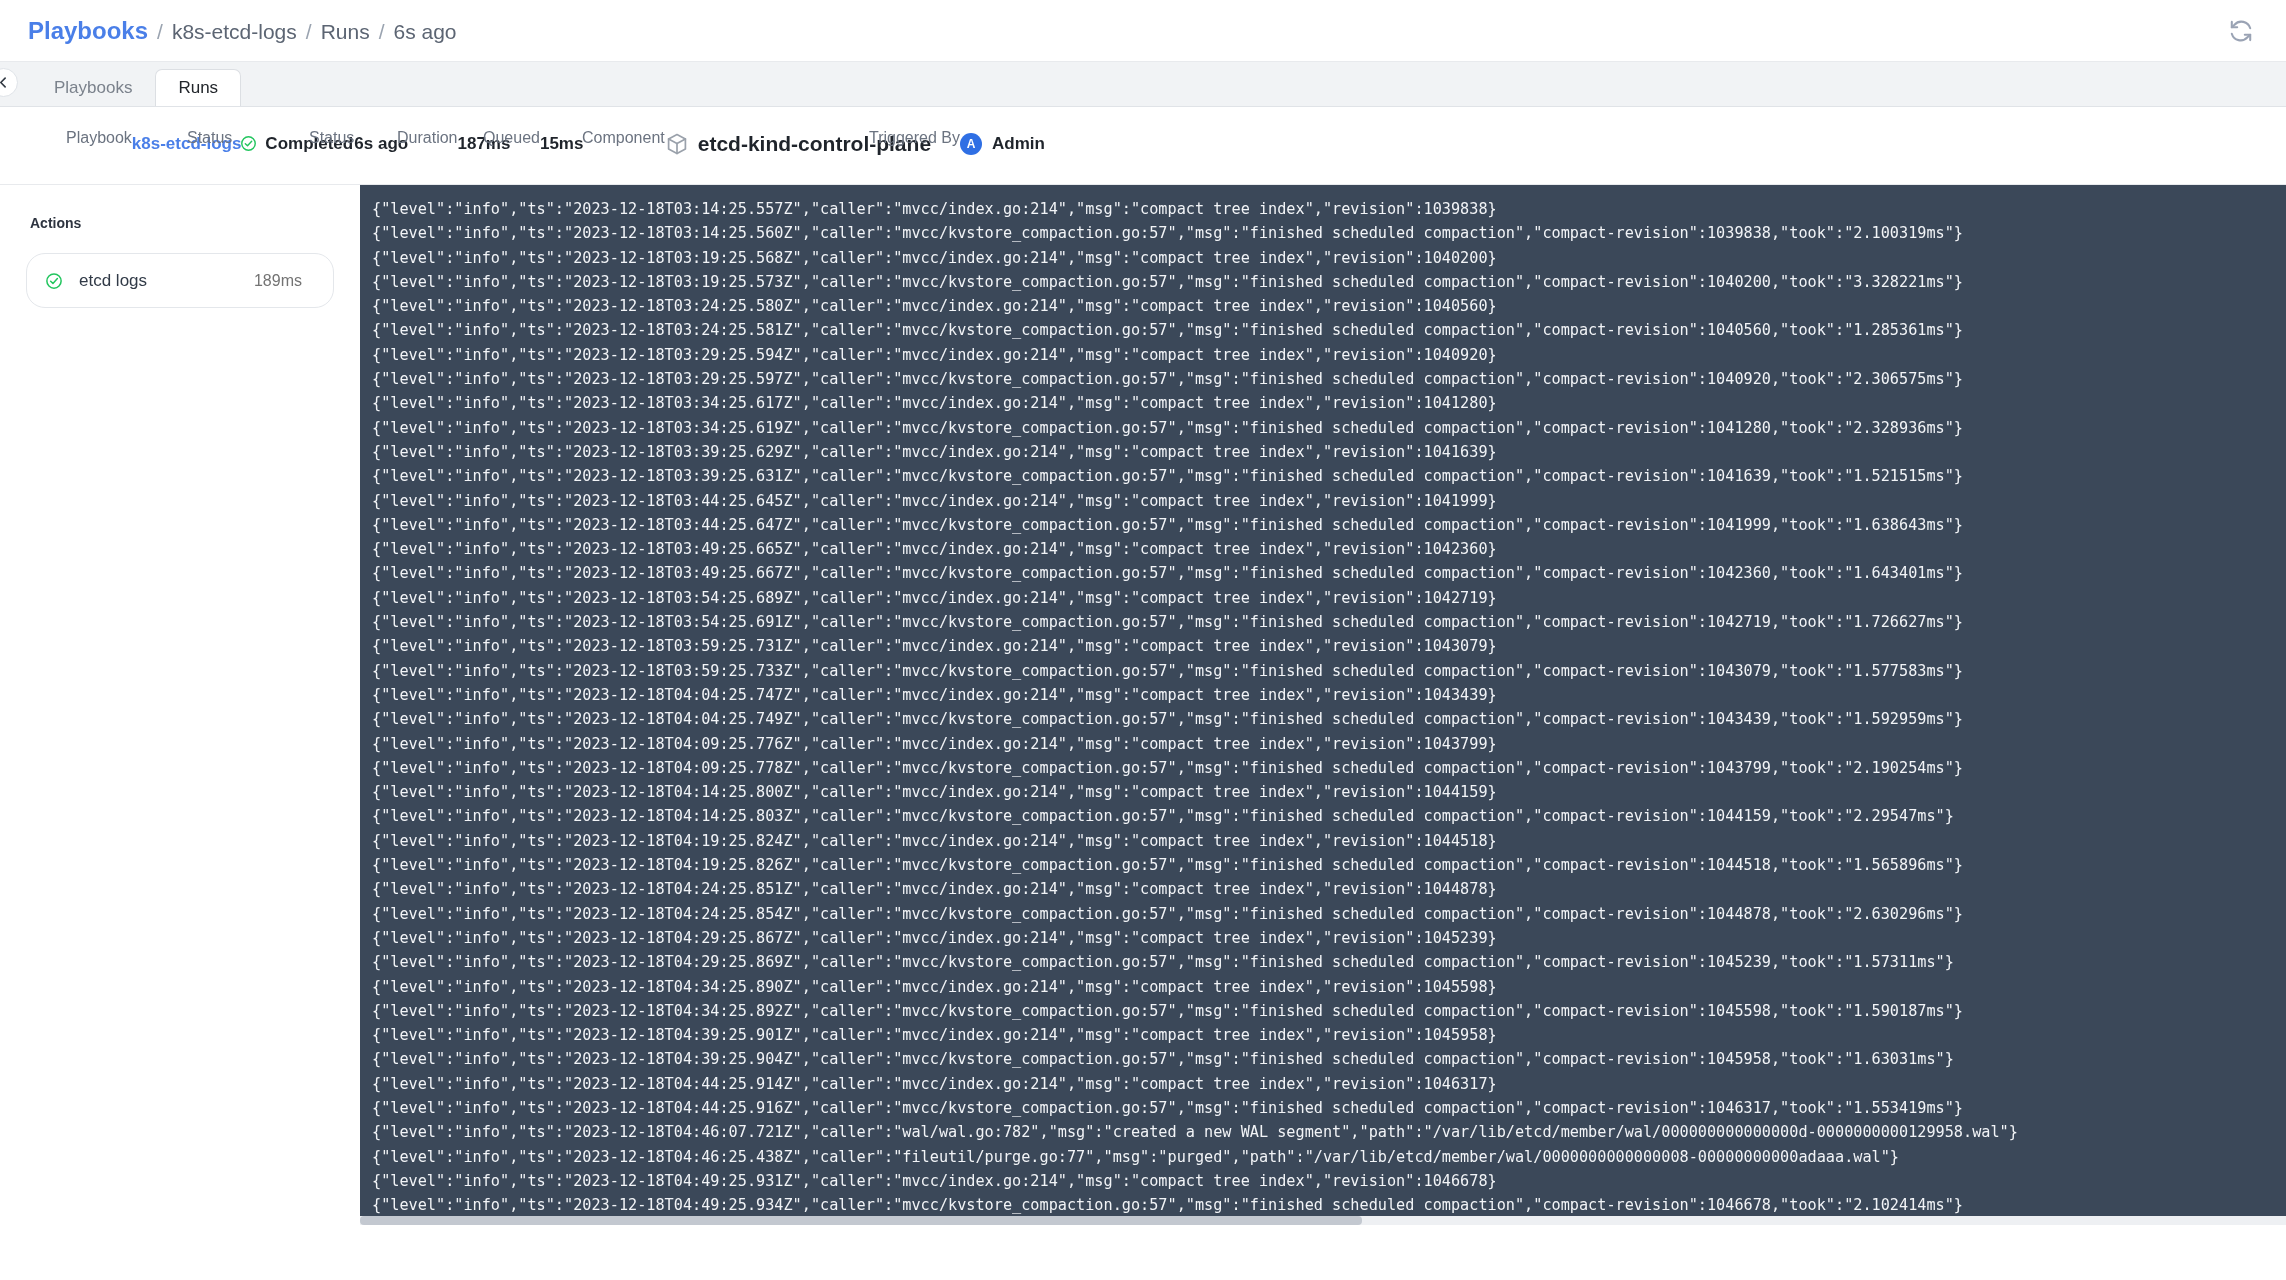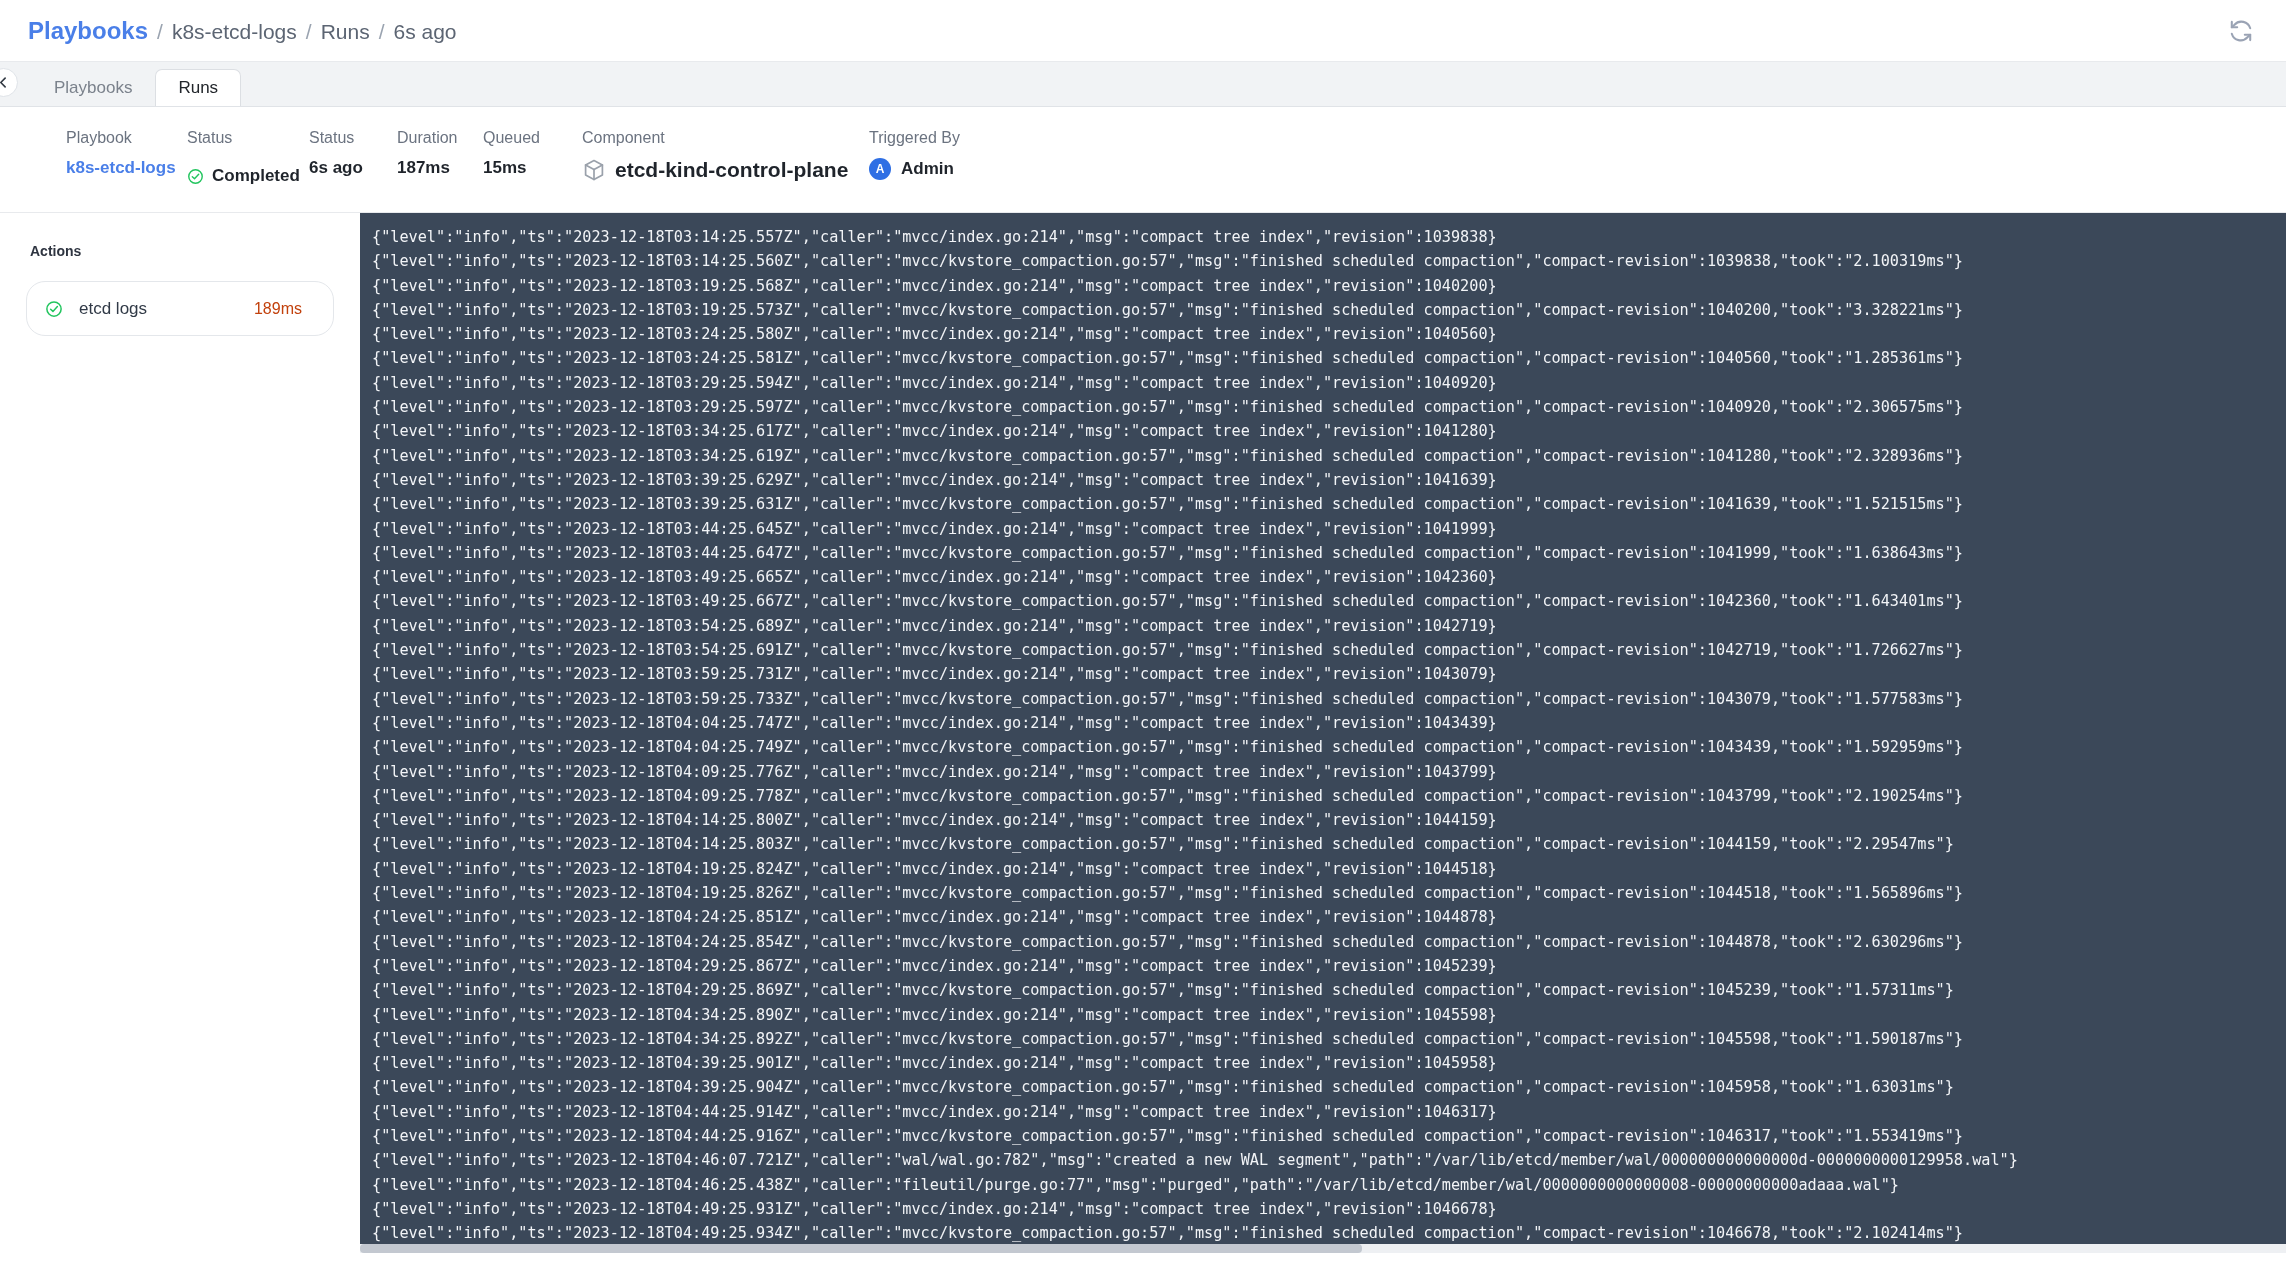--- a/index.html
+++ b/index.html
@@ -87,21 +87,21 @@
   .summary-panel {
     background: #ffffff;
     border-bottom: 1px solid #e8eaed;
     padding: 22px 0 26px 0;
   }
   .meta-row {
     display: flex;
     align-items: flex-start;
     padding-left: 66px;
   }
-  .meta-col { display: flex; flex-direction: column; }
+  .meta-col { display: flex; flex-direction: row; }
   .meta-label {
     font-size: 16px;
     color: #6b7380;
     font-weight: 400;
     margin-bottom: 11px;
     white-space: nowrap;
   }
   .meta-value {
     font-size: 17px;
     color: #1f242b;
@@ -161,21 +161,21 @@
     background: #ffffff;
     height: 55px;
     display: flex;
     align-items: center;
     padding: 0 31px 0 18px;
     cursor: pointer;
   }
   .action-item .ck { margin-right: 16px; display: inline-flex; }
   .action-name { font-size: 17px; color: #313a47; flex: 1; }
   .action-dur { font-size: 16px; color: #4c5costs; }
-  .action-dur { color: #c2410c; }
+  .action-dur { color: #737373; }
 
   
   .log-console {
     flex: 1;
     background: #3b4859;
     overflow: hidden;
     position: relative;
     padding: 12px 0 0 0;
   }
   .log-inner {

